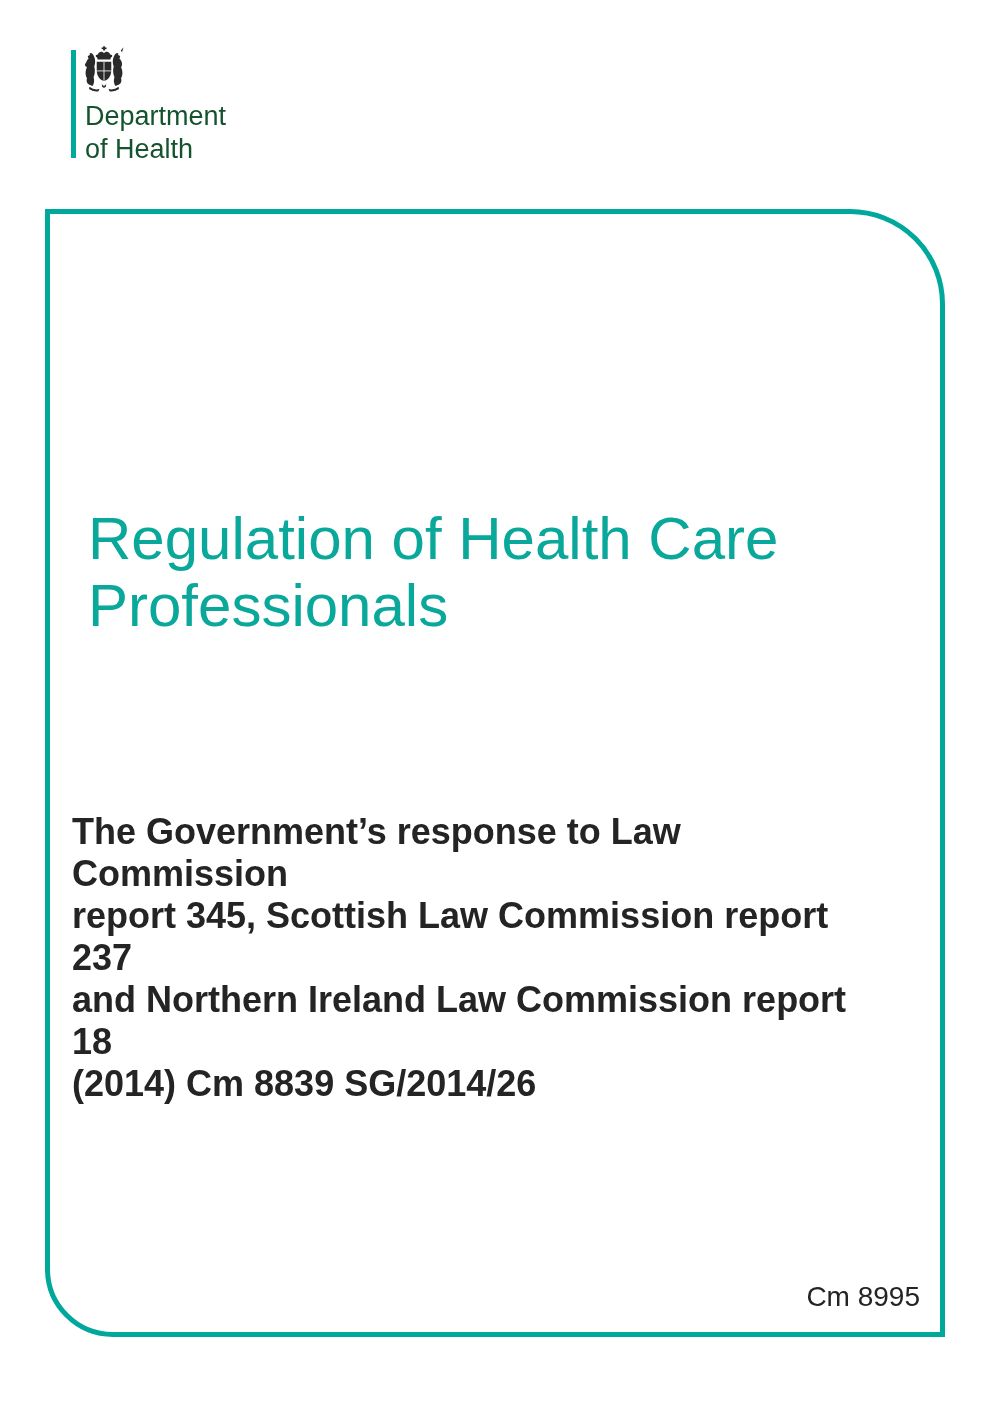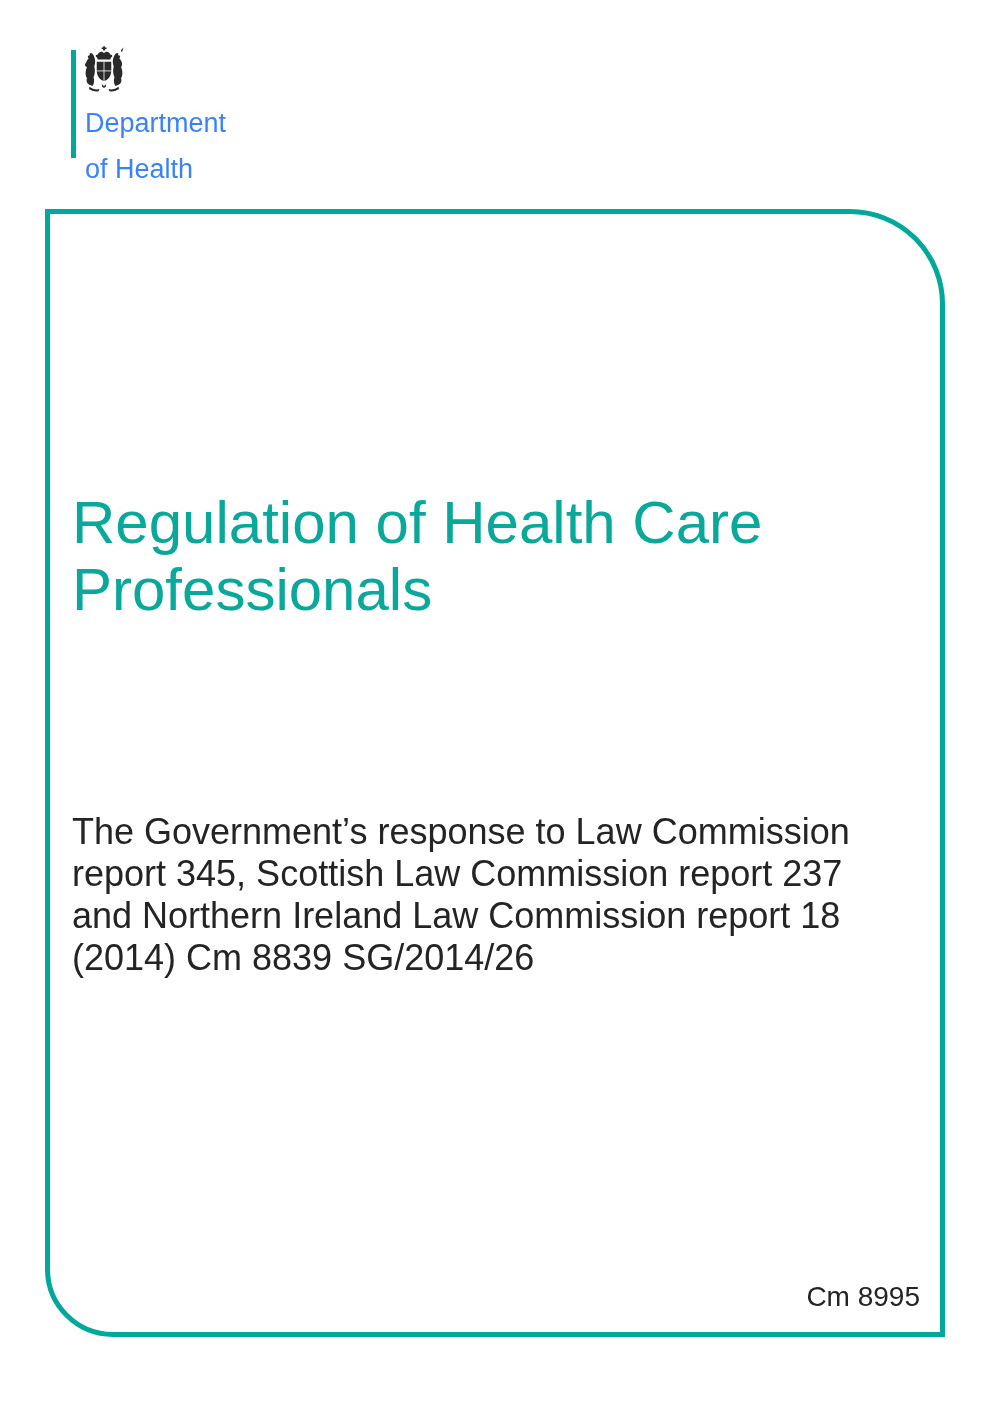--- a/index.html
+++ b/index.html
@@ -40,22 +40,22 @@
     left: 13px;
     top: 1px;
     width: 40px;
     height: 48px;
   }
   .logo-text {
     position: absolute;
     left: 14px;
     top: 55px;
     font-size: 27px;
-    line-height: 46px;
-    color: #3b82f6;
+    line-height: 33px;
+    color: #14532d;
     white-space: pre-line;
     letter-spacing: 0;
   }
 
   
   .cover-box {
     position: absolute;
     left: 45px;
     top: 209px;
     width: 900px;
@@ -67,37 +67,37 @@
   }
 
   .title {
     position: absolute;
     left: 72px;
     width: 800px;
     color: #0AA89A;
     font-size: 60px;
     line-height: 67px;
     white-space: pre-line;
-    margin: 0;
+    margin: 16px;
     font-weight: 400;
   }
   .title-health { top: 489px; }
   .title-social { top: 646px; }
 
   .subtitle {
     position: absolute;
     left: 72px;
     top: 811px;
     width: 820px;
     color: #242424;
     font-size: 36px;
     line-height: 42px;
     white-space: pre-line;
     margin: 0;
-    font-weight: 400;
+    font-weight: 700;
   }
 
   .command-number {
     position: absolute;
     right: 71px;
     top: 1281px;
     font-size: 28px;
     color: #242424;
   }
 </style>

